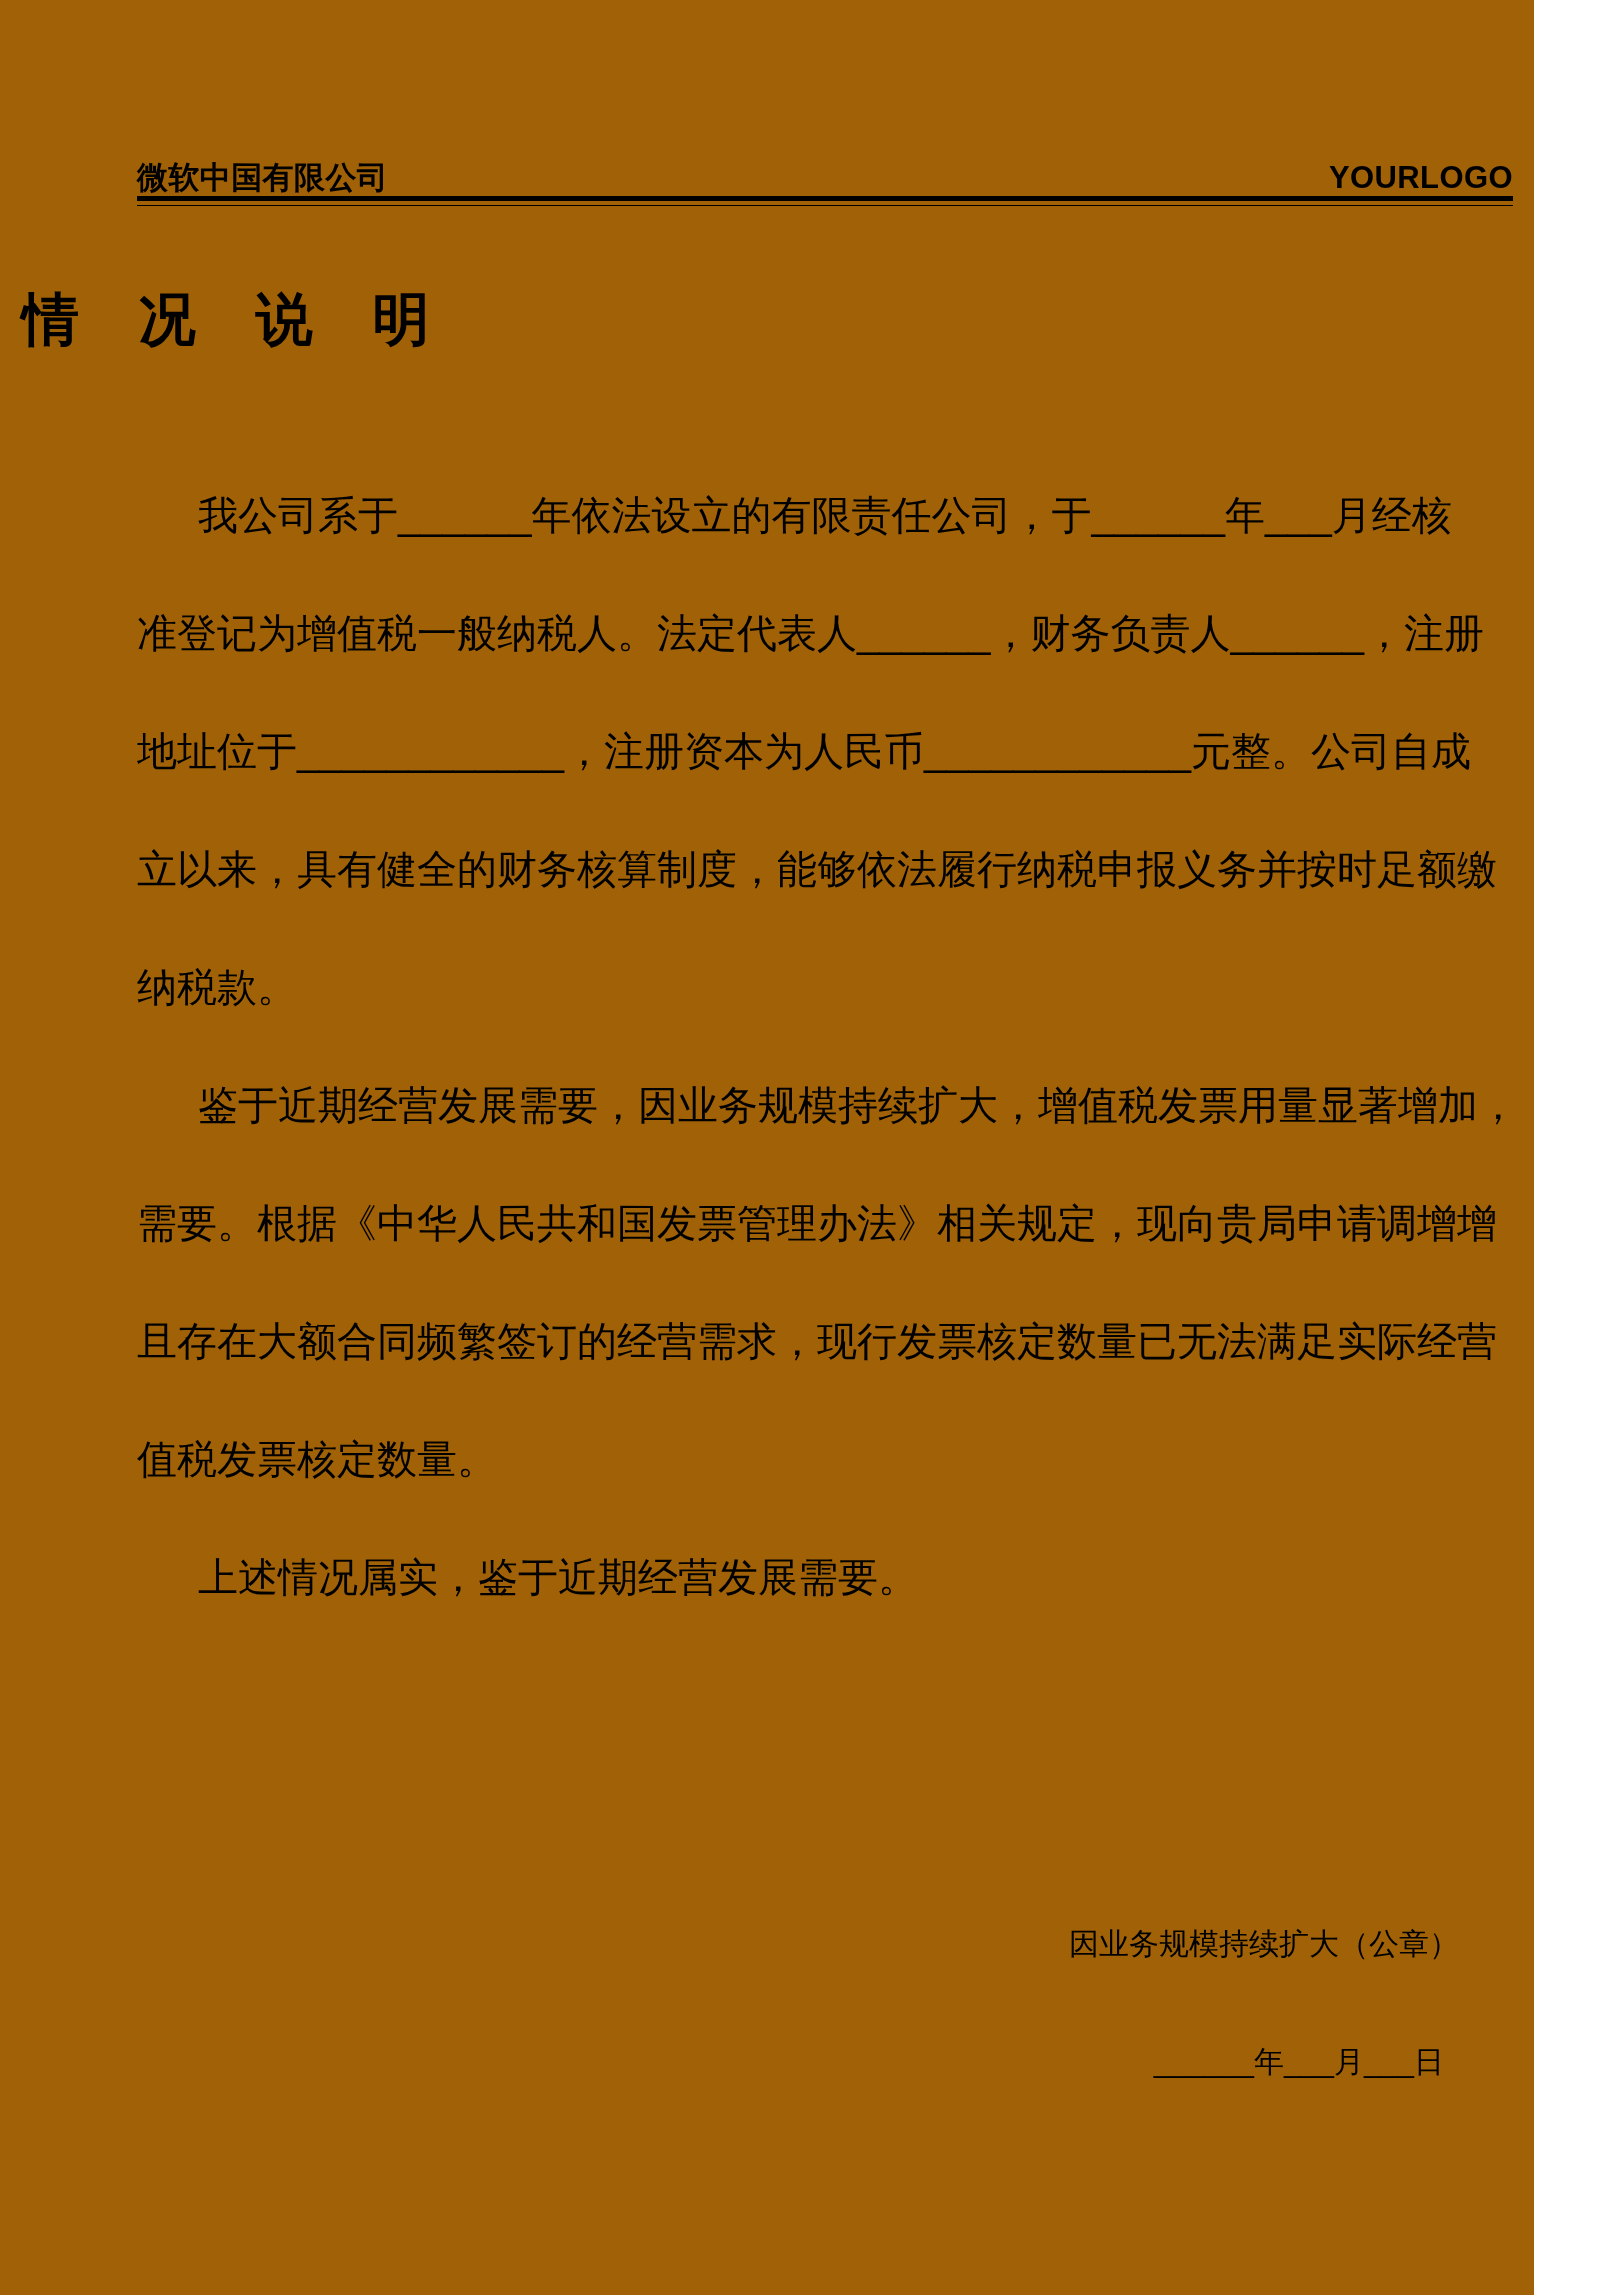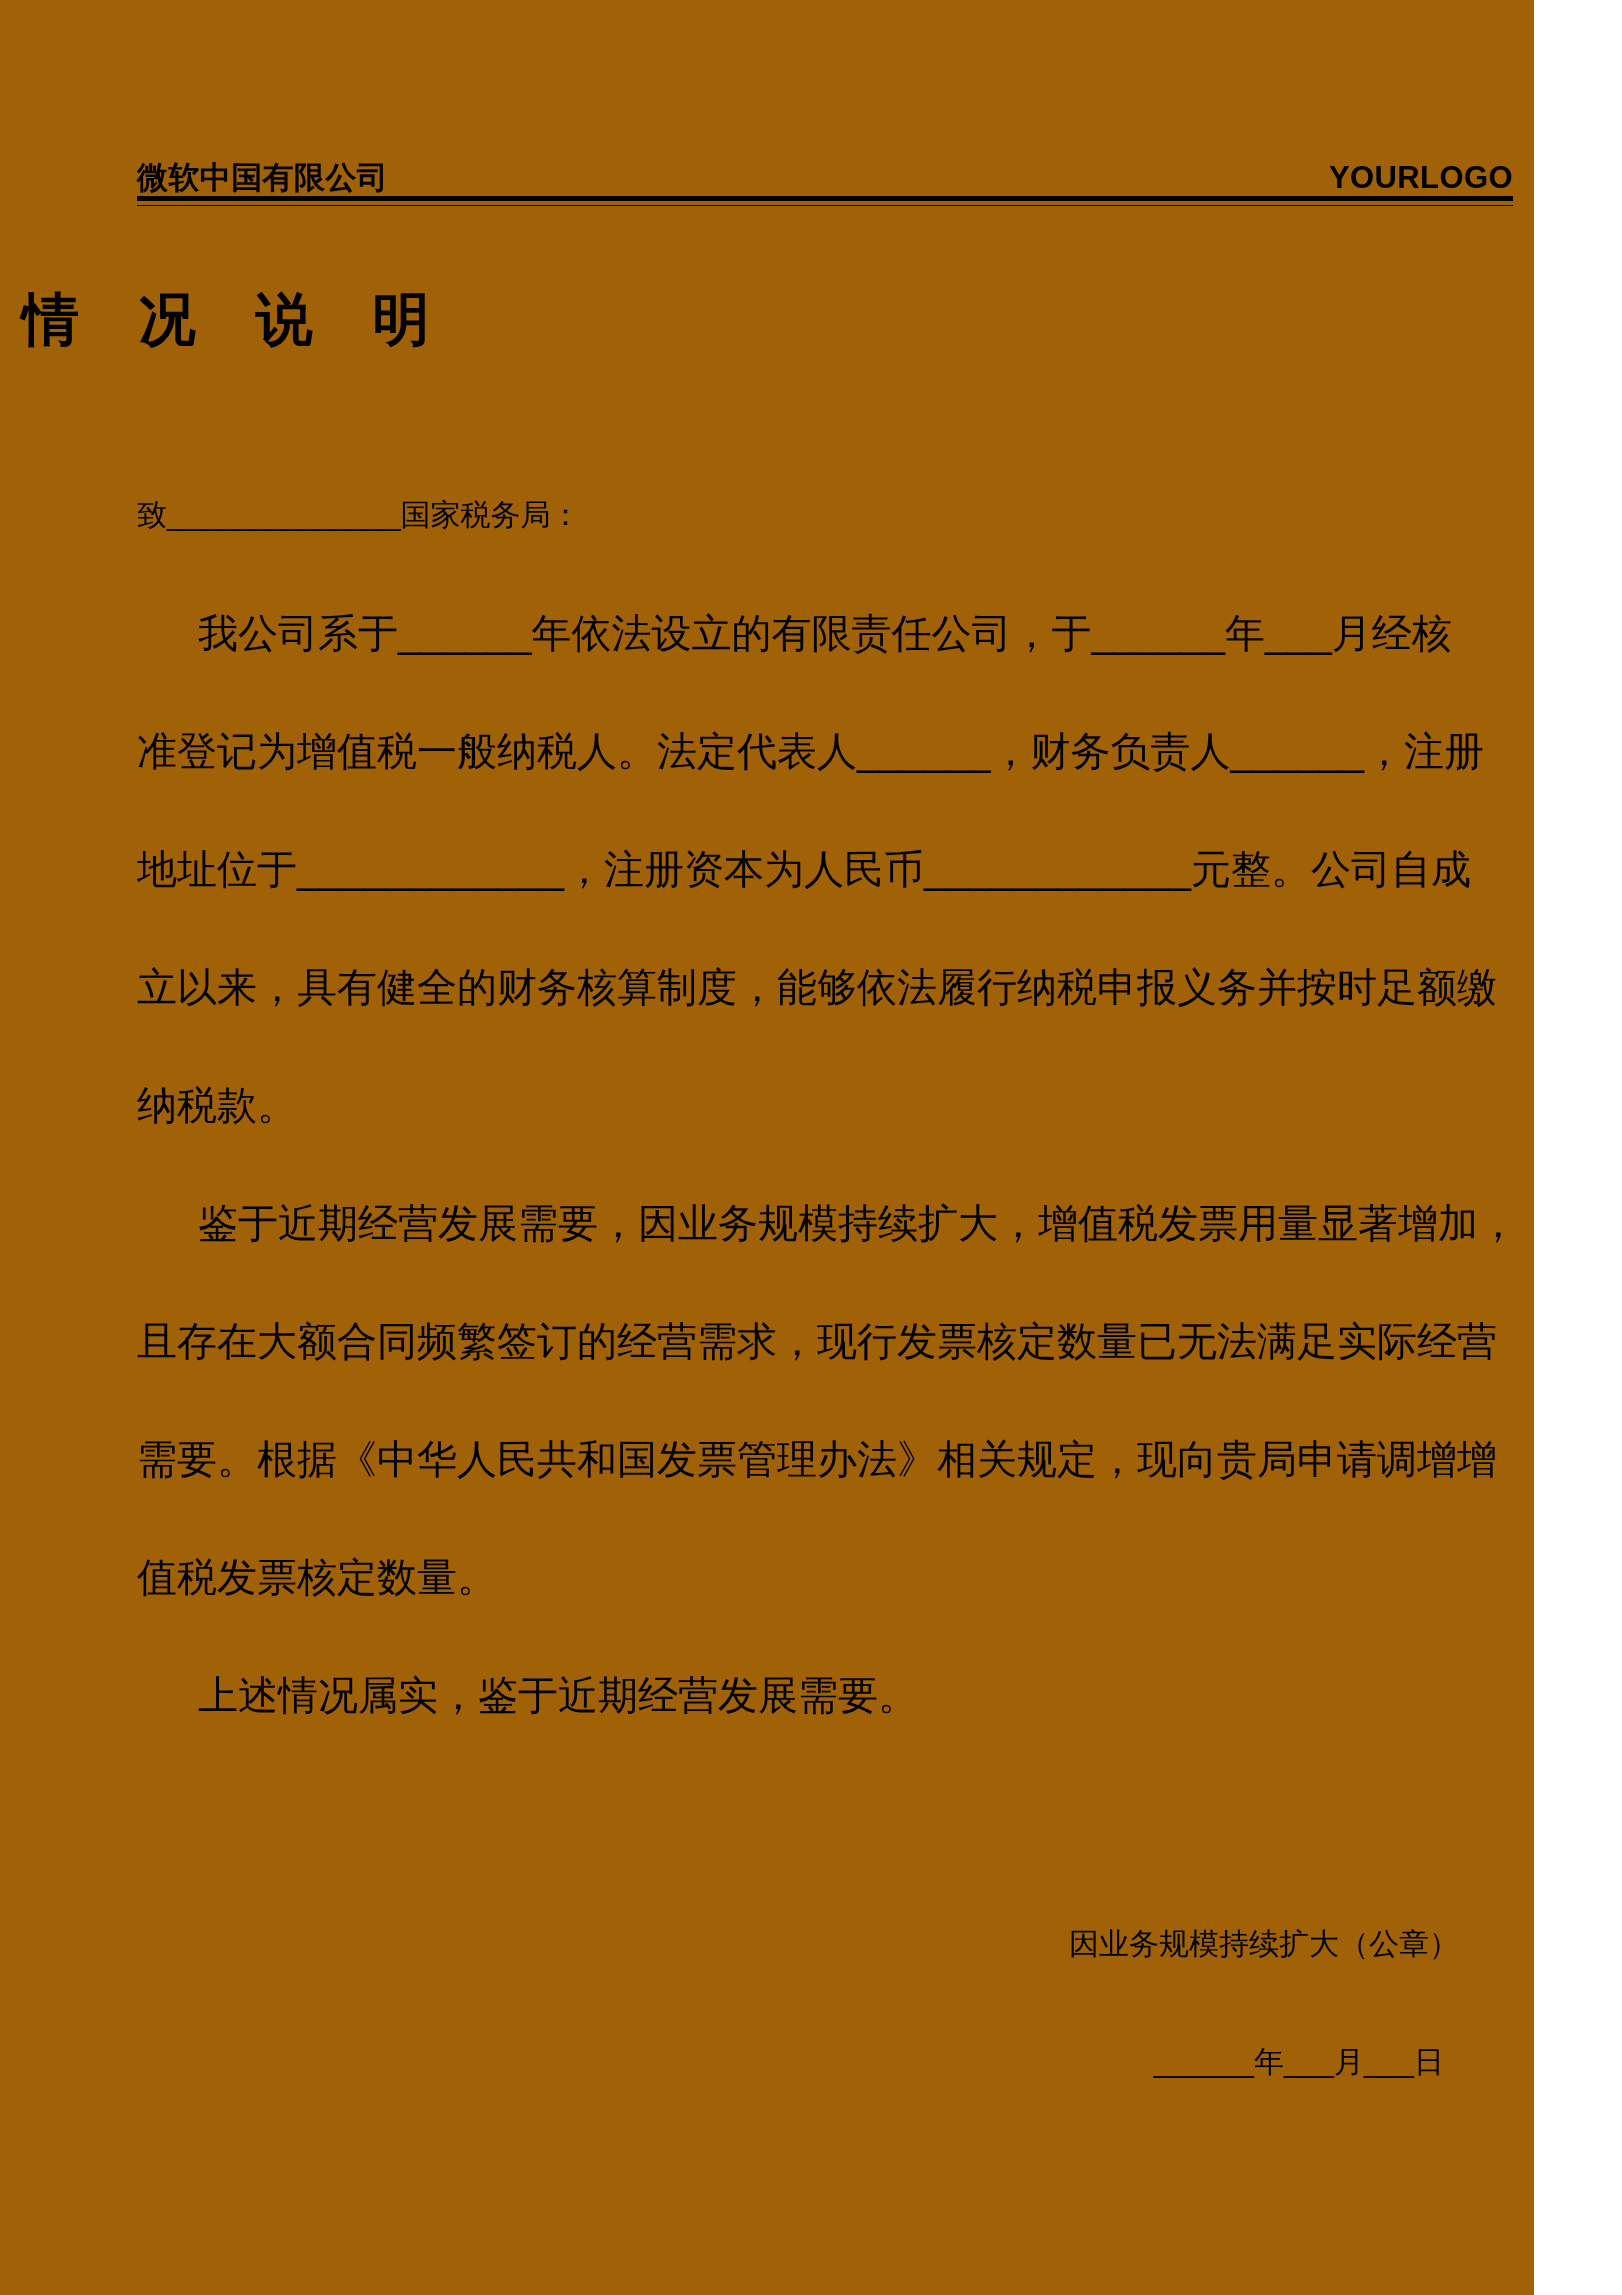--- a/index.html
+++ b/index.html
@@ -132,34 +132,33 @@
       <div class="logo-text">YOURLOGO</div>
     </div>
     <div class="rule-thick"></div>
     <div class="rule-thin"></div>
   </div>
 
   <div class="doc-title">情 况 说 明</div>
 
   <div class="body-block">
 
-    <div class="salutation">致______________国家税务局：</div>
 
     <div class="para-lines">
       <span class="para-line indent-2">我公司系于______年依法设立的有限责任公司，于______年___月经核</span>
       <span class="para-line">准登记为增值税一般纳税人。法定代表人______，财务负责人______，注册</span>
       <span class="para-line">地址位于____________，注册资本为人民币____________元整。公司自成</span>
       <span class="para-line">立以来，具有健全的财务核算制度，能够依法履行纳税申报义务并按时足额缴</span>
       <span class="para-line">纳税款。</span>
     </div>
 
     <div class="para-lines">
       <span class="para-line indent-2">鉴于近期经营发展需要，因业务规模持续扩大，增值税发票用量显著增加，</span>
+      <span class="para-line">需要。根据《中华人民共和国发票管理办法》相关规定，现向贵局申请调增增</span>
       <span class="para-line">且存在大额合同频繁签订的经营需求，现行发票核定数量已无法满足实际经营</span>
-      <span class="para-line">需要。根据《中华人民共和国发票管理办法》相关规定，现向贵局申请调增增</span>
       <span class="para-line">值税发票核定数量。</span>
     </div>
 
     <div class="para-lines">
       <span class="para-line indent-2">上述情况属实，鉴于近期经营发展需要。</span>
     </div>
 
   </div>
 
   <div class="sign-block">

